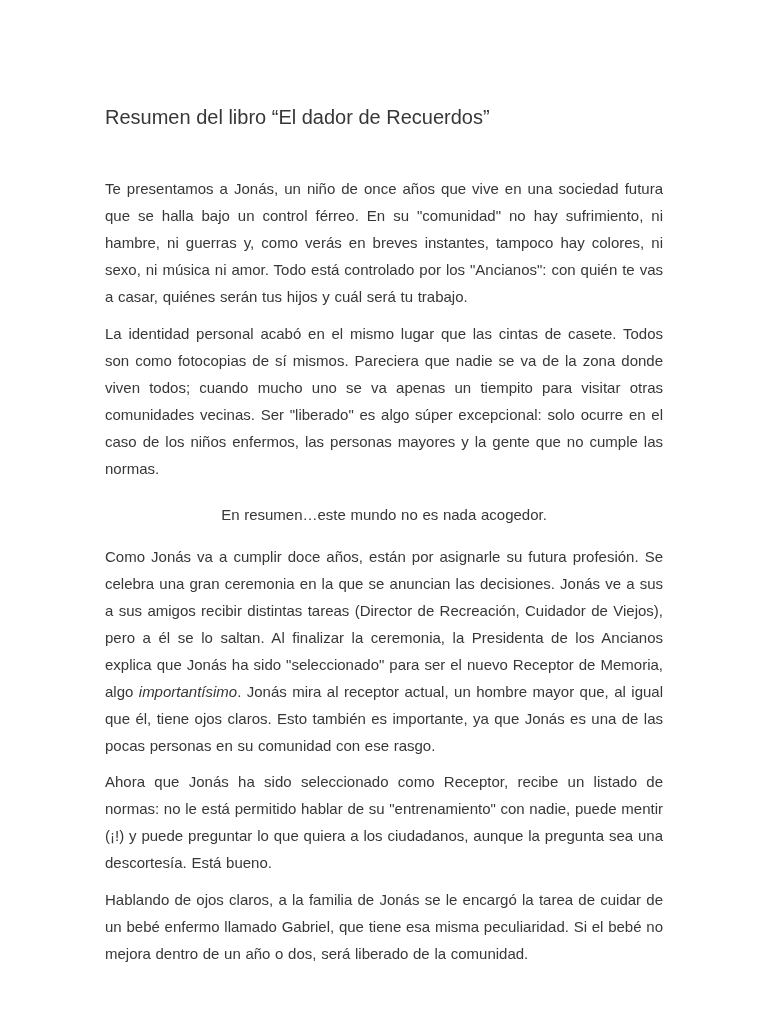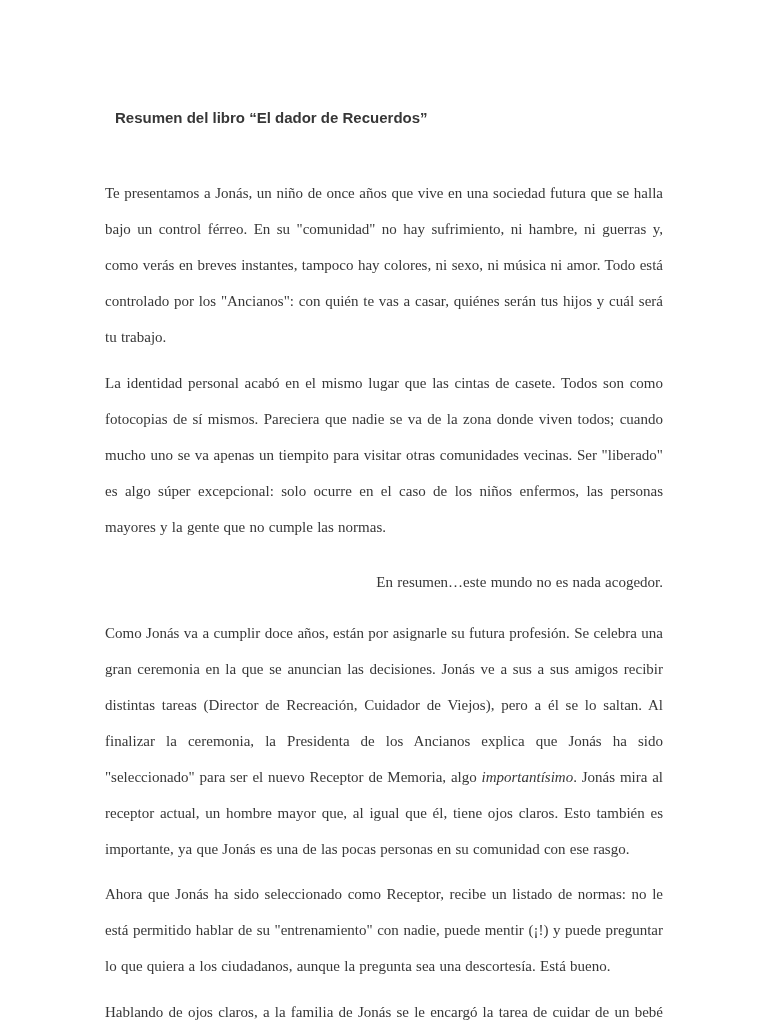--- a/index.html
+++ b/index.html
@@ -16,39 +16,38 @@
     font-family: "Liberation Sans", "DejaVu Sans", sans-serif;
     color: #373737;
   }
   .content {
     position: absolute;
     left: 105px;
     top: 104px;
     width: 558px;
   }
   .doc-title {
-    font-size: 15px;
+    font-size: 20px;
     line-height: 27px;
-    margin: 0 0 44px 10px;
-    font-weight: 700;
+    margin: 0 0 44px 0;
+    font-weight: 400;
     color: #373737;
   }
   p.para {
     font-size: 15px;
-    line-height: 36px;
+    line-height: 27px;
     text-align: justify;
     margin: 0 0 10px 0;
     color: #373737;
     word-spacing: 0.5px;
-    font-family: Liberation Serif, serif;
   }
   p.para.standalone {
     margin-top: 19px;
     margin-bottom: 15px;
-    text-align: right;
+    text-align: center;
   }
   p.para.gap-after {
     margin-bottom: 9px;
   }
   p.para.gap-before {
     margin-top: 9px;
   }
   .italic {
     font-style: italic;
   }

